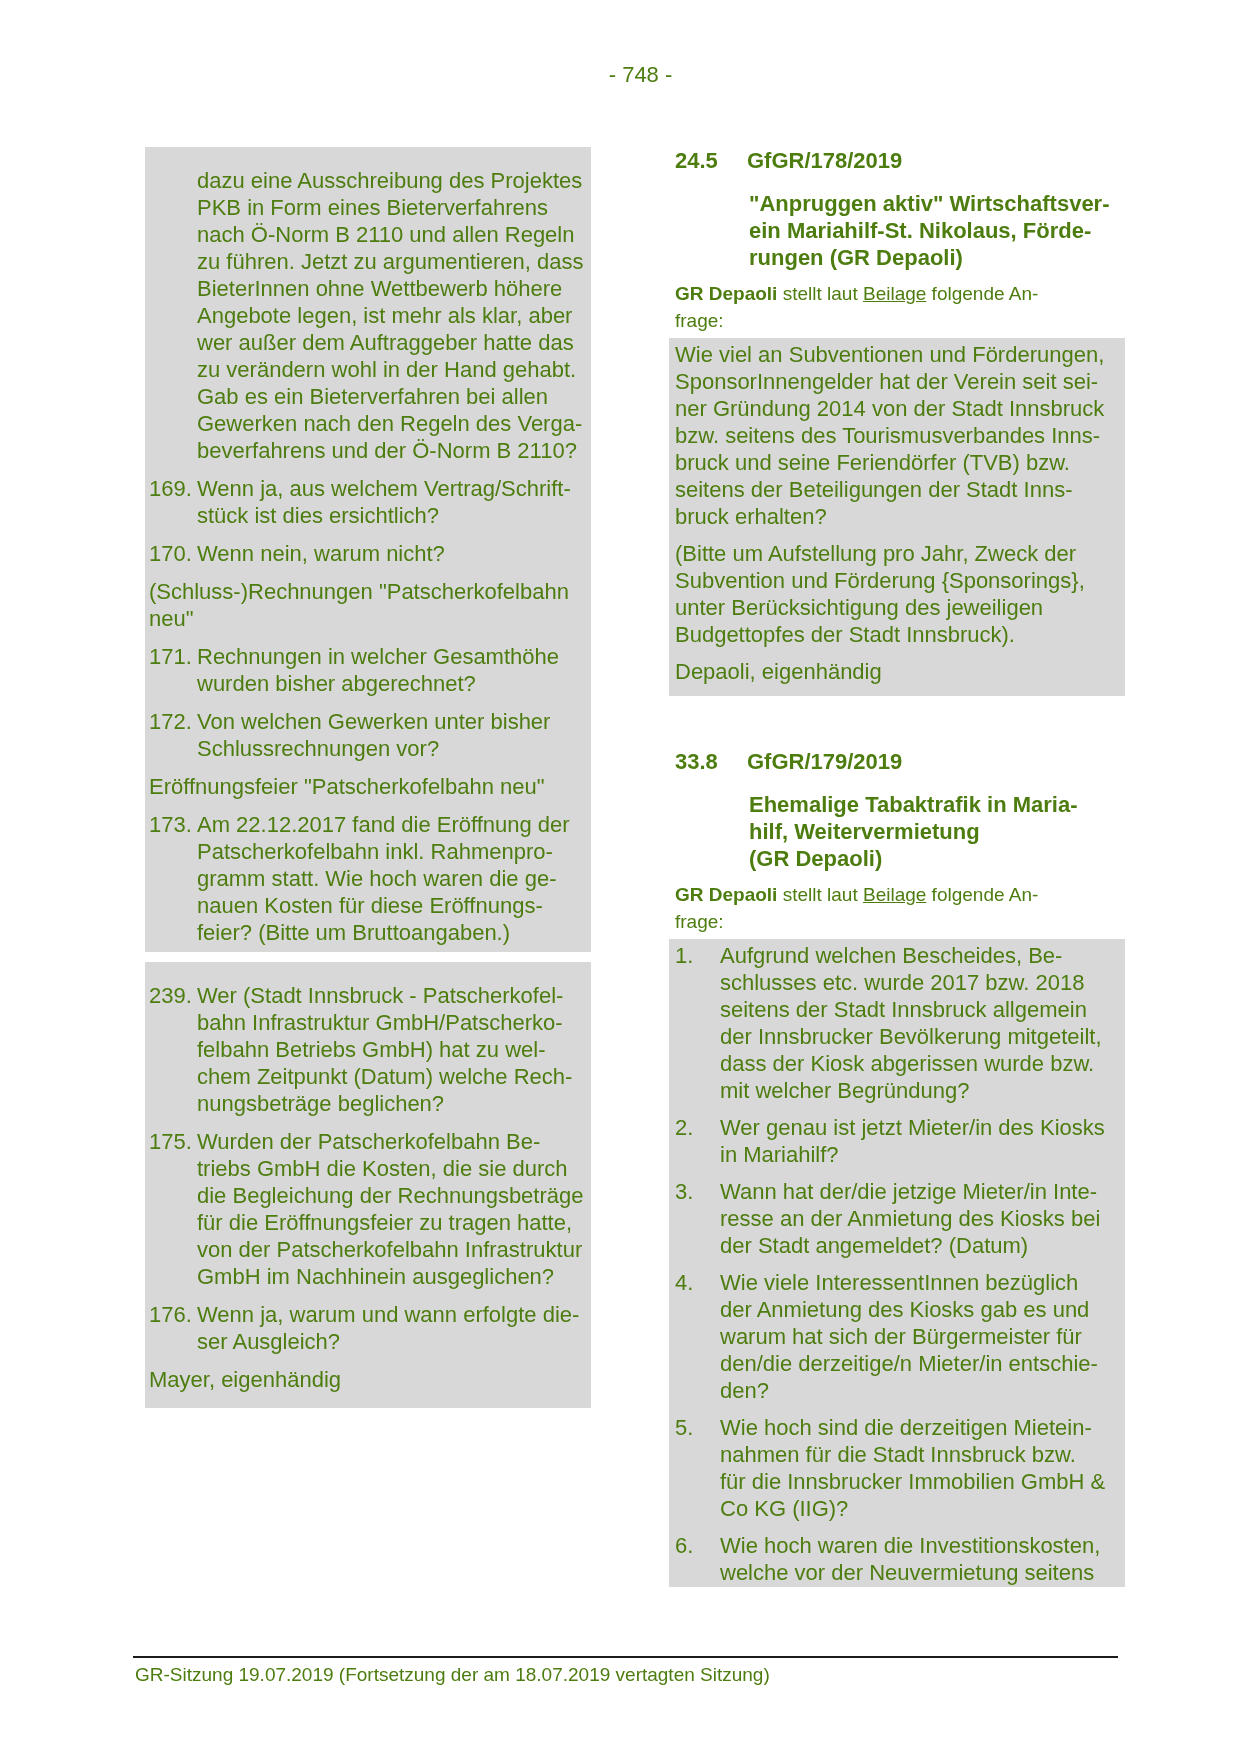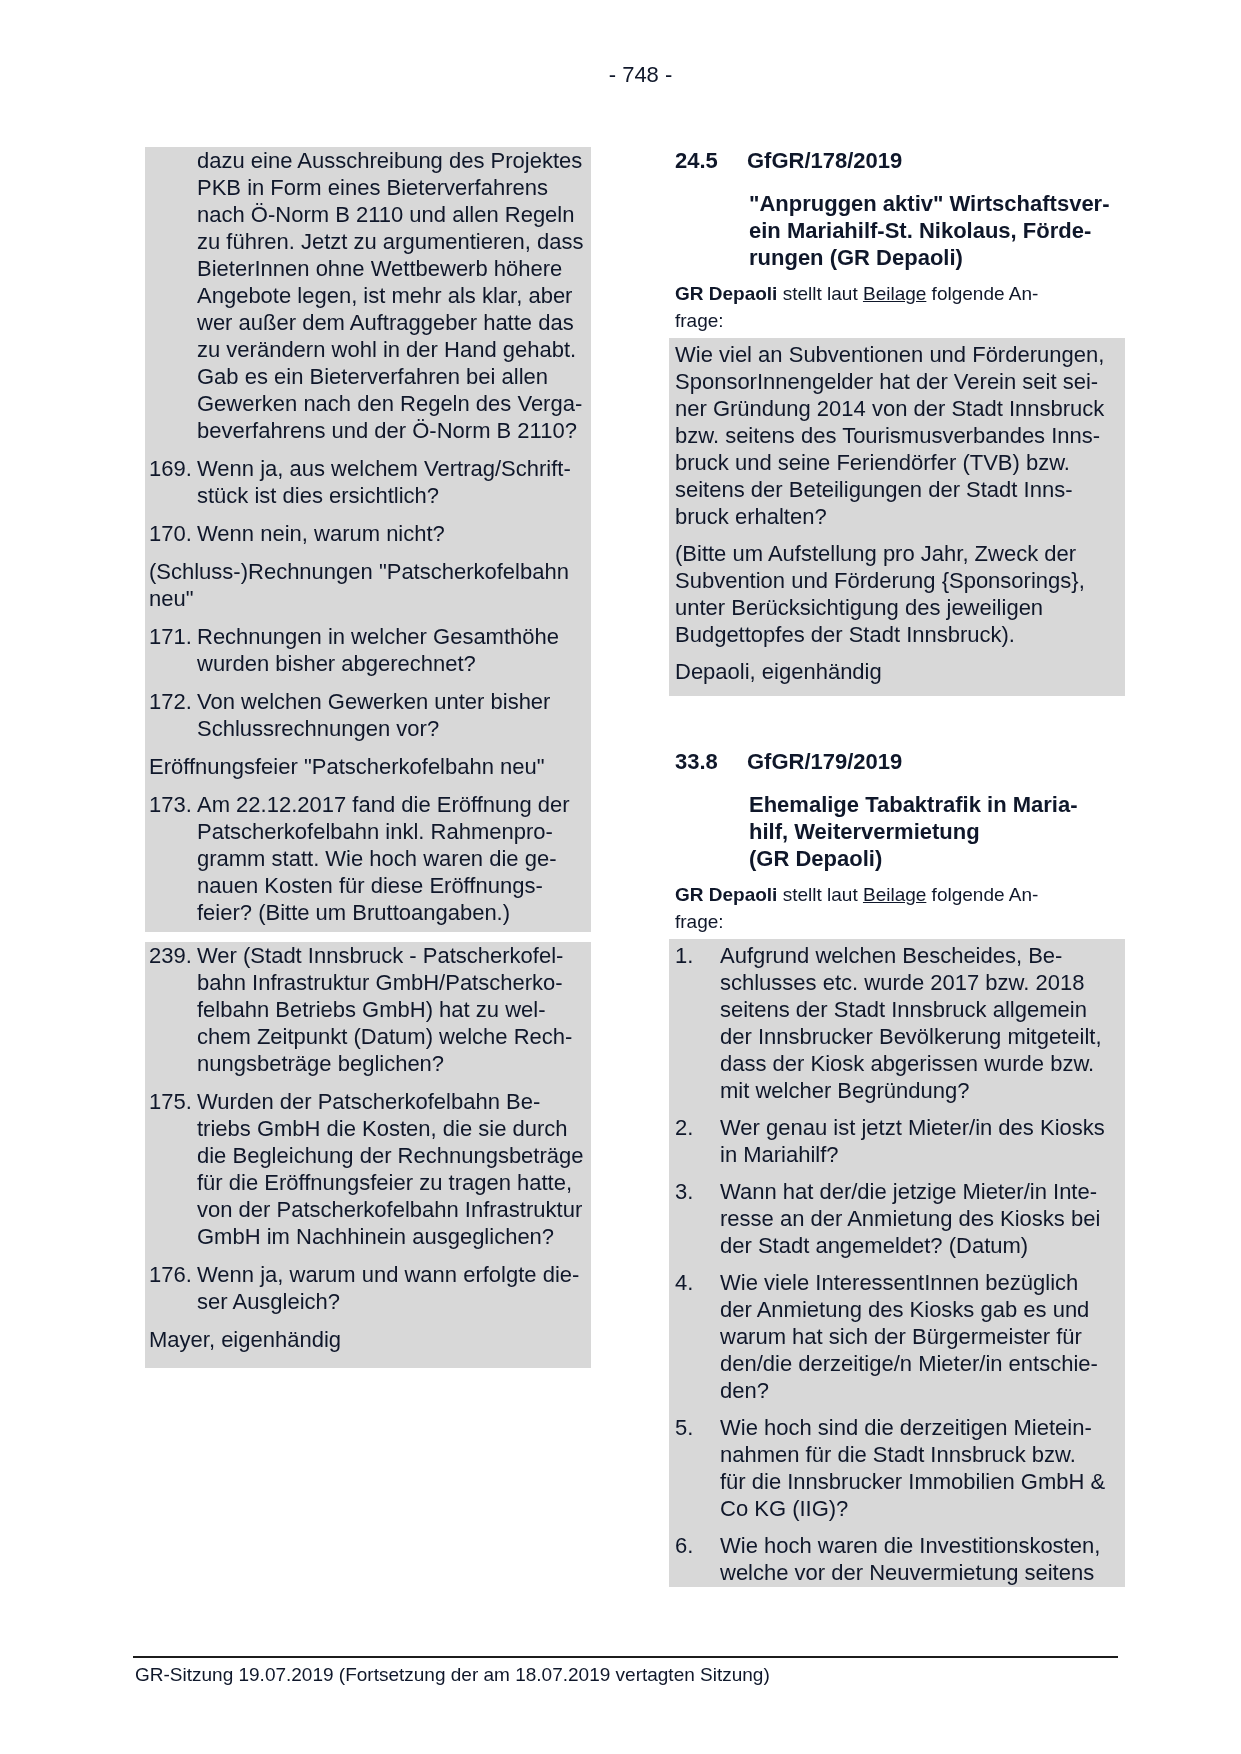--- a/index.html
+++ b/index.html
@@ -1,31 +1,31 @@
 <!DOCTYPE html>
 <html><head>
 <meta charset="utf-8">
 <style>
   html,body{margin:0;padding:0;background:#777;}
   .page{
     position:relative;
     width:1241px;height:1754px;
     background:#ffffff;
     font-family:"Liberation Sans","DejaVu Sans",sans-serif;
-    color:#0f172a;
+    color:#4d7c0f;
     overflow:hidden;
   }
   .pagenum{
     position:absolute;top:62px;left:40px;right:0;
     text-align:center;font-size:22px;
   }
   .col{position:absolute;top:147px;}
   .col-left{left:145px;width:446px;}
   .col-right{left:669px;width:456px;}
-  .hl{background:#d8d8d8;padding:0 6px 6px 4px;}
+  .hl{background:#d8d8d8;padding:20px 6px 6px 4px;}
   .hl + .hl{margin-top:10px;}
   p{margin:0;}
   .para{white-space:pre-line;line-height:27px;font-size:22px;margin:0 0 11px 0;}
   .para:last-child{margin-bottom:9px;}
   .cont{margin-left:48px;}
   .item{display:flex;margin:0 0 11px 0;line-height:27px;font-size:22px;}
   .item:last-child{margin-bottom:0;}
   .inum{width:48px;flex-shrink:0;}
   .itxt{flex:1;white-space:pre-line;}
   

